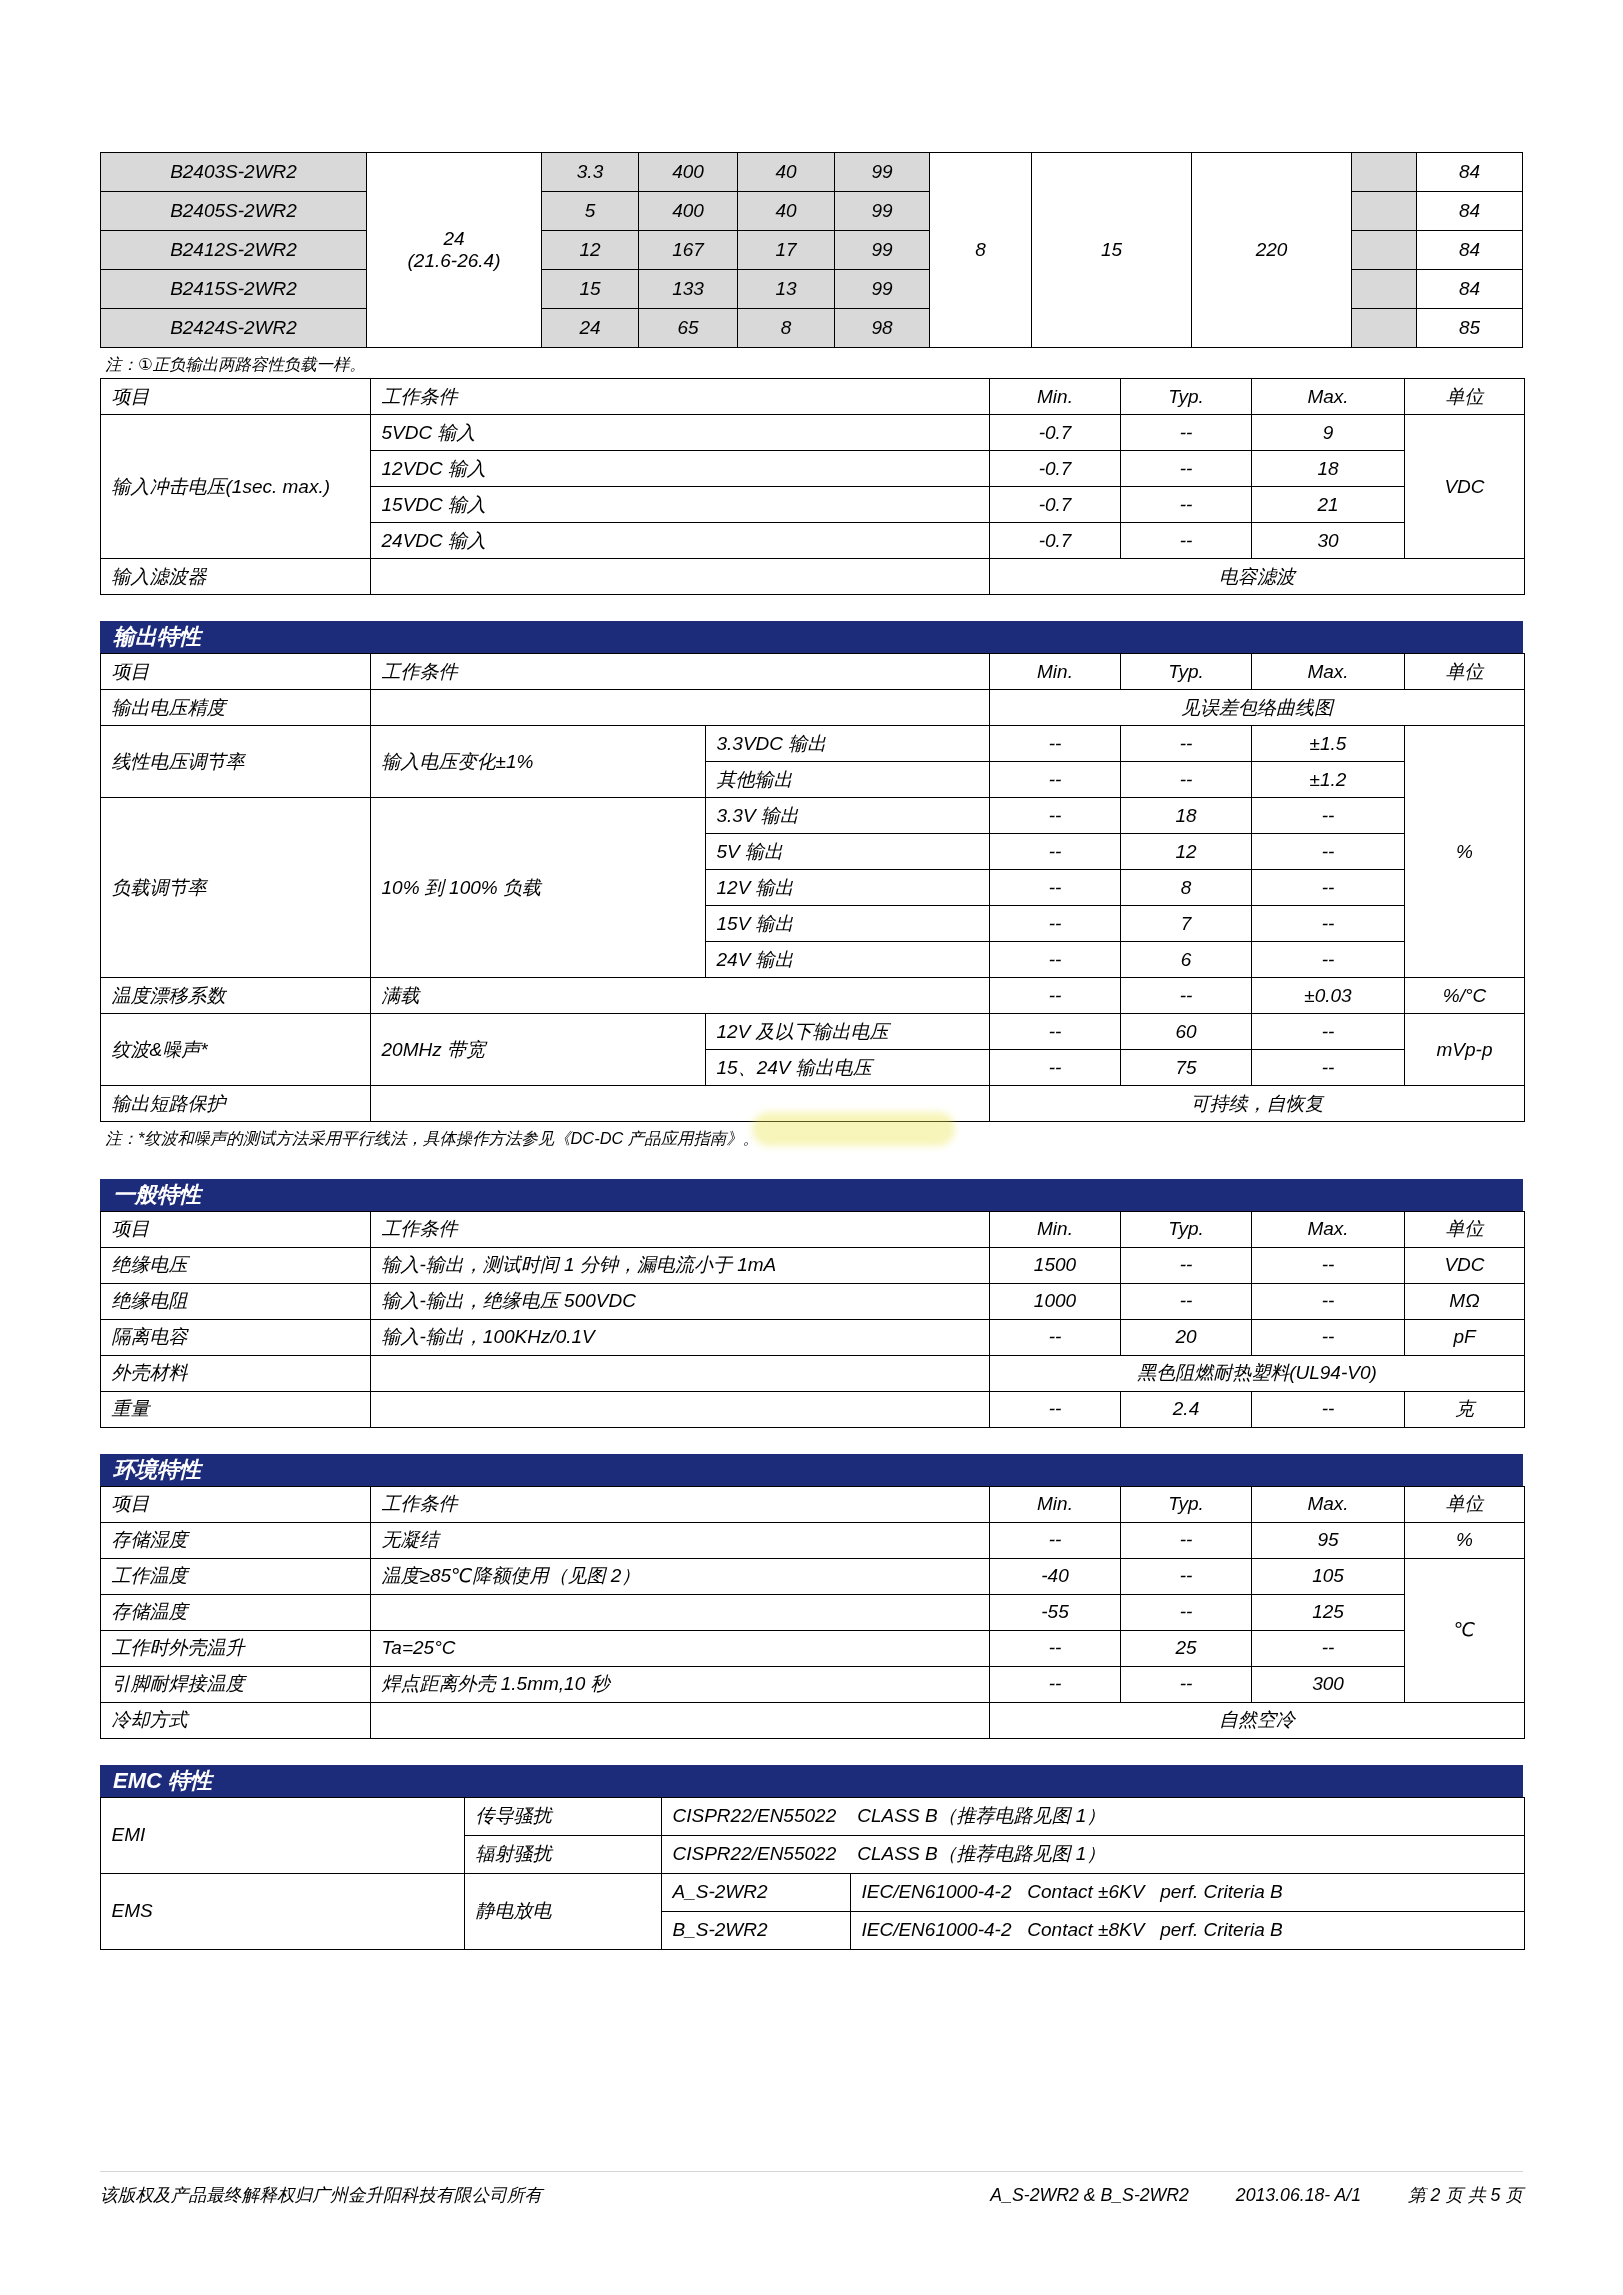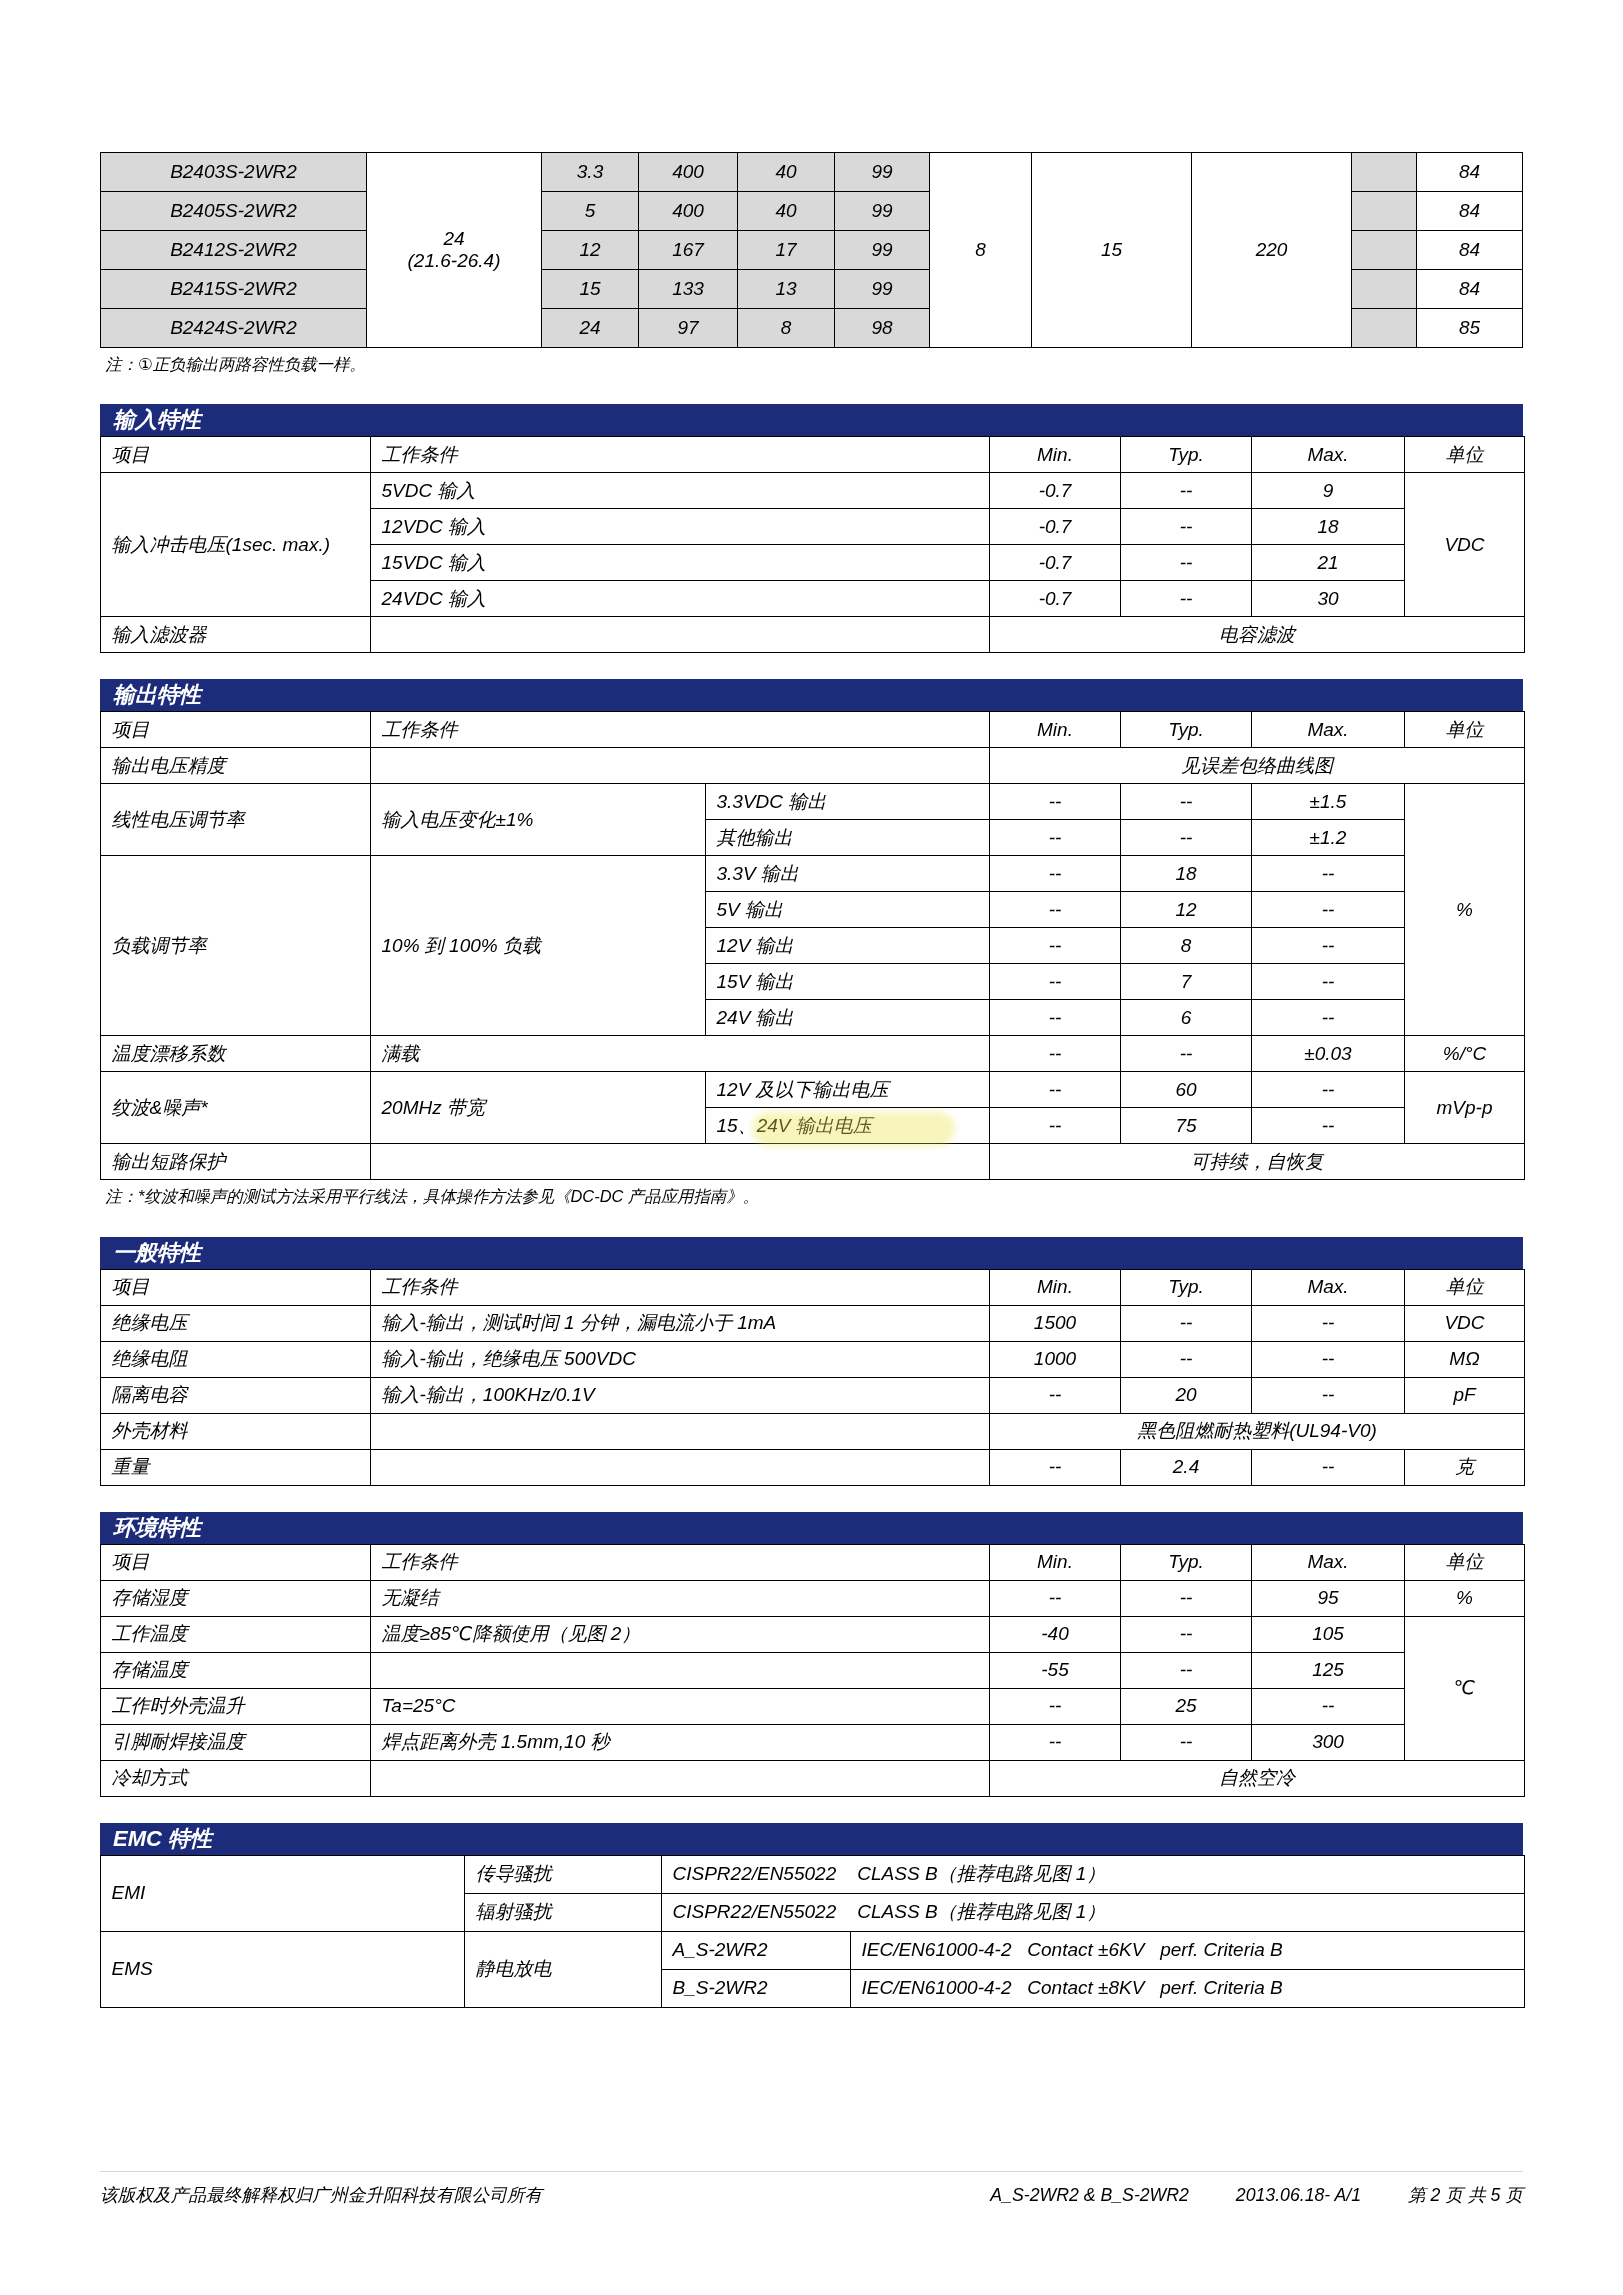--- a/index.html
+++ b/index.html
@@ -84,33 +84,30 @@
         <td class="g">15</td>
         <td class="g">133</td>
         <td class="g">13</td>
         <td class="g">99</td>
         <td class="g"></td>
         <td>84</td>
       </tr>
       <tr>
         <td class="g">B2424S-2WR2</td>
         <td class="g">24</td>
-        <td class="g">97</td>
+        <td class="g">65</td>
         <td class="g">8</td>
         <td class="g">98</td>
         <td class="g"></td>
         <td>85</td>
       </tr>
     </tbody>
       </table>
     <div class="note">注：①正负输出两路容性负载一样。</div>
 
-    <div class="bar">
-      <span>输入特性</span>
-    </div>
     <table>
       <colgroup>
         <col style="width:270px">
           <col style="width:619px">
           <col style="width:131px">
         <col style="width:131px">
           <col style="width:153px">
           <col style="width:120px">
       </colgroup>
       <tbody>

